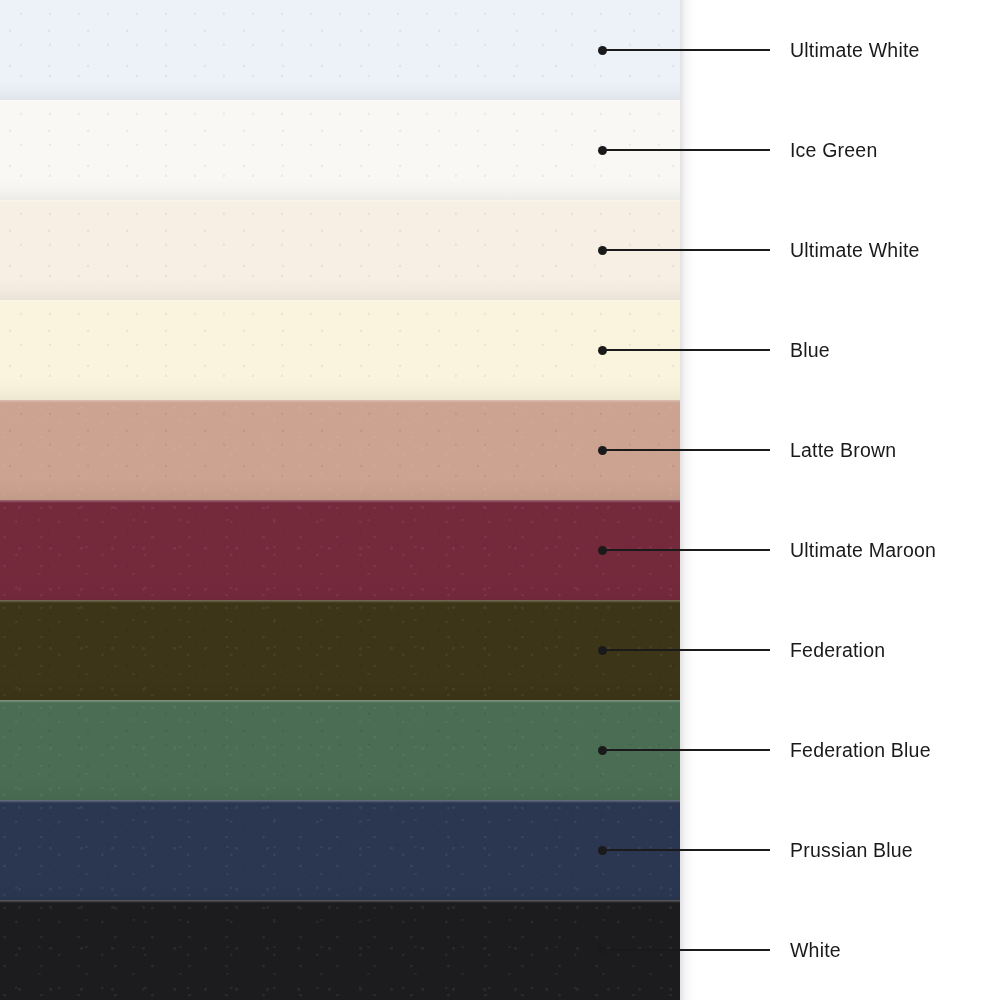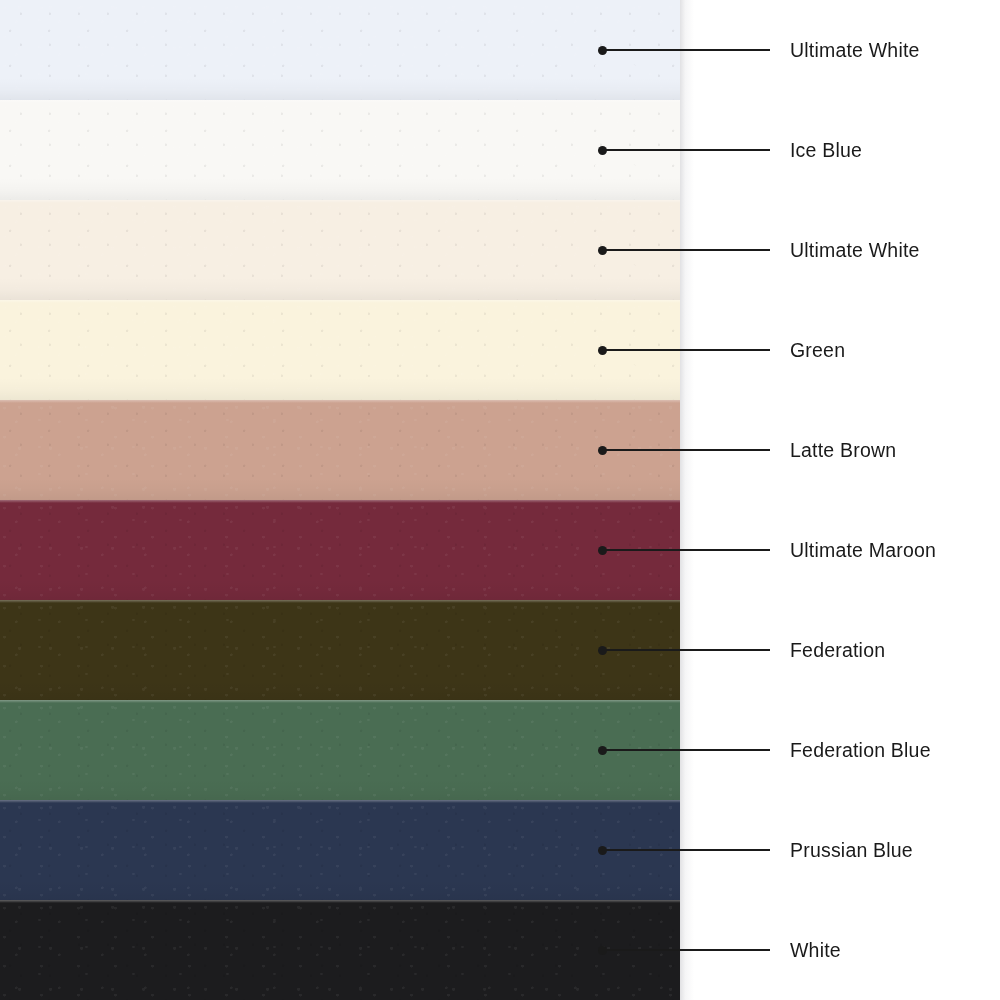--- a/index.html
+++ b/index.html
@@ -201,31 +201,31 @@
   <div class="column-edge-shadow"></div>
 
 <div class="callout" style="top: 50px;">
       <span class="callout-dot"></span>
       <span class="callout-line"></span>
       <span class="callout-label">Ultimate White</span>
     </div>
     <div class="callout" style="top: 150px;">
       <span class="callout-dot"></span>
       <span class="callout-line"></span>
-      <span class="callout-label">Ice Blue</span>
+      <span class="callout-label">Ice Green</span>
     </div>
     <div class="callout" style="top: 250px;">
       <span class="callout-dot"></span>
       <span class="callout-line"></span>
       <span class="callout-label">Ultimate White</span>
     </div>
     <div class="callout" style="top: 350px;">
       <span class="callout-dot"></span>
       <span class="callout-line"></span>
-      <span class="callout-label">Green</span>
+      <span class="callout-label">Blue</span>
     </div>
     <div class="callout" style="top: 450px;">
       <span class="callout-dot"></span>
       <span class="callout-line"></span>
       <span class="callout-label">Latte Brown</span>
     </div>
     <div class="callout" style="top: 550px;">
       <span class="callout-dot"></span>
       <span class="callout-line"></span>
       <span class="callout-label">Ultimate Maroon</span>

